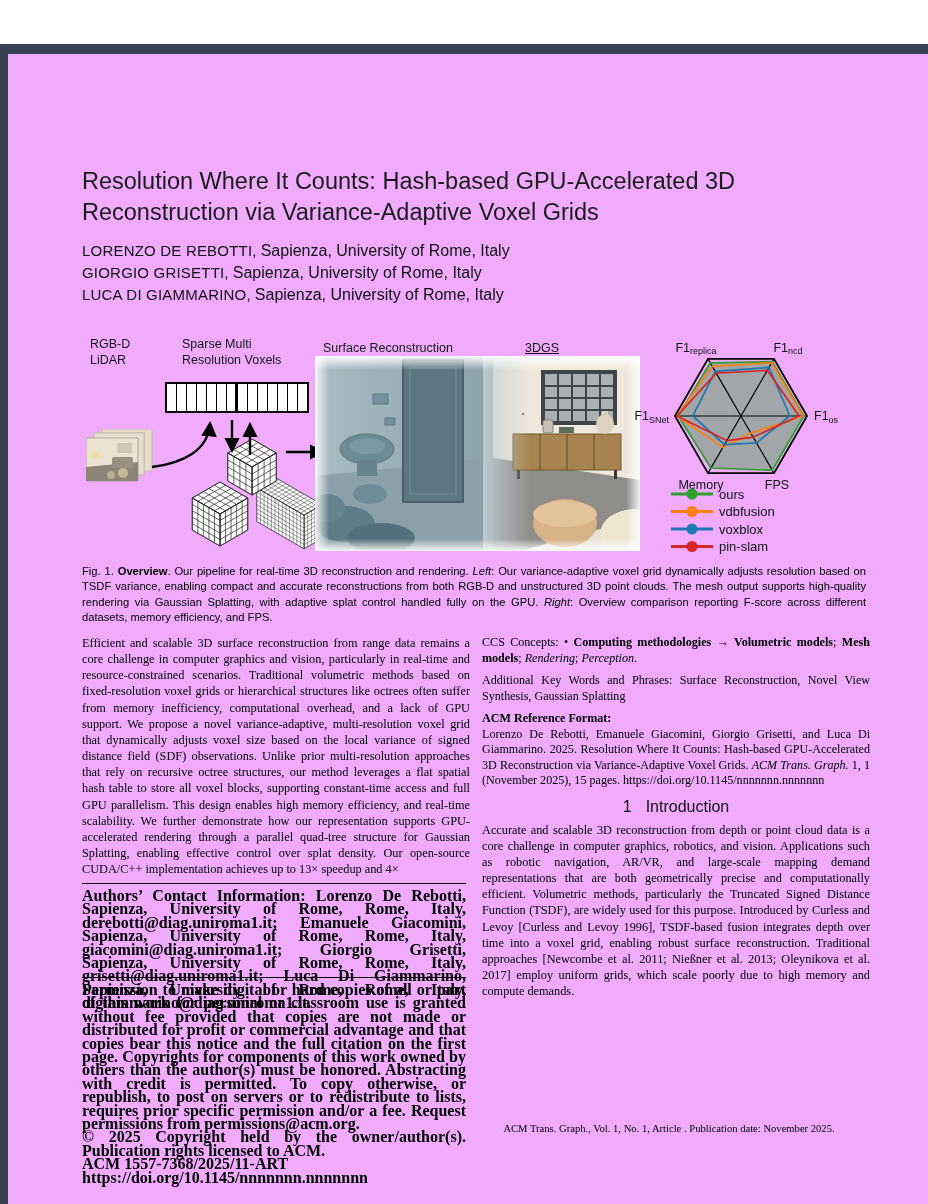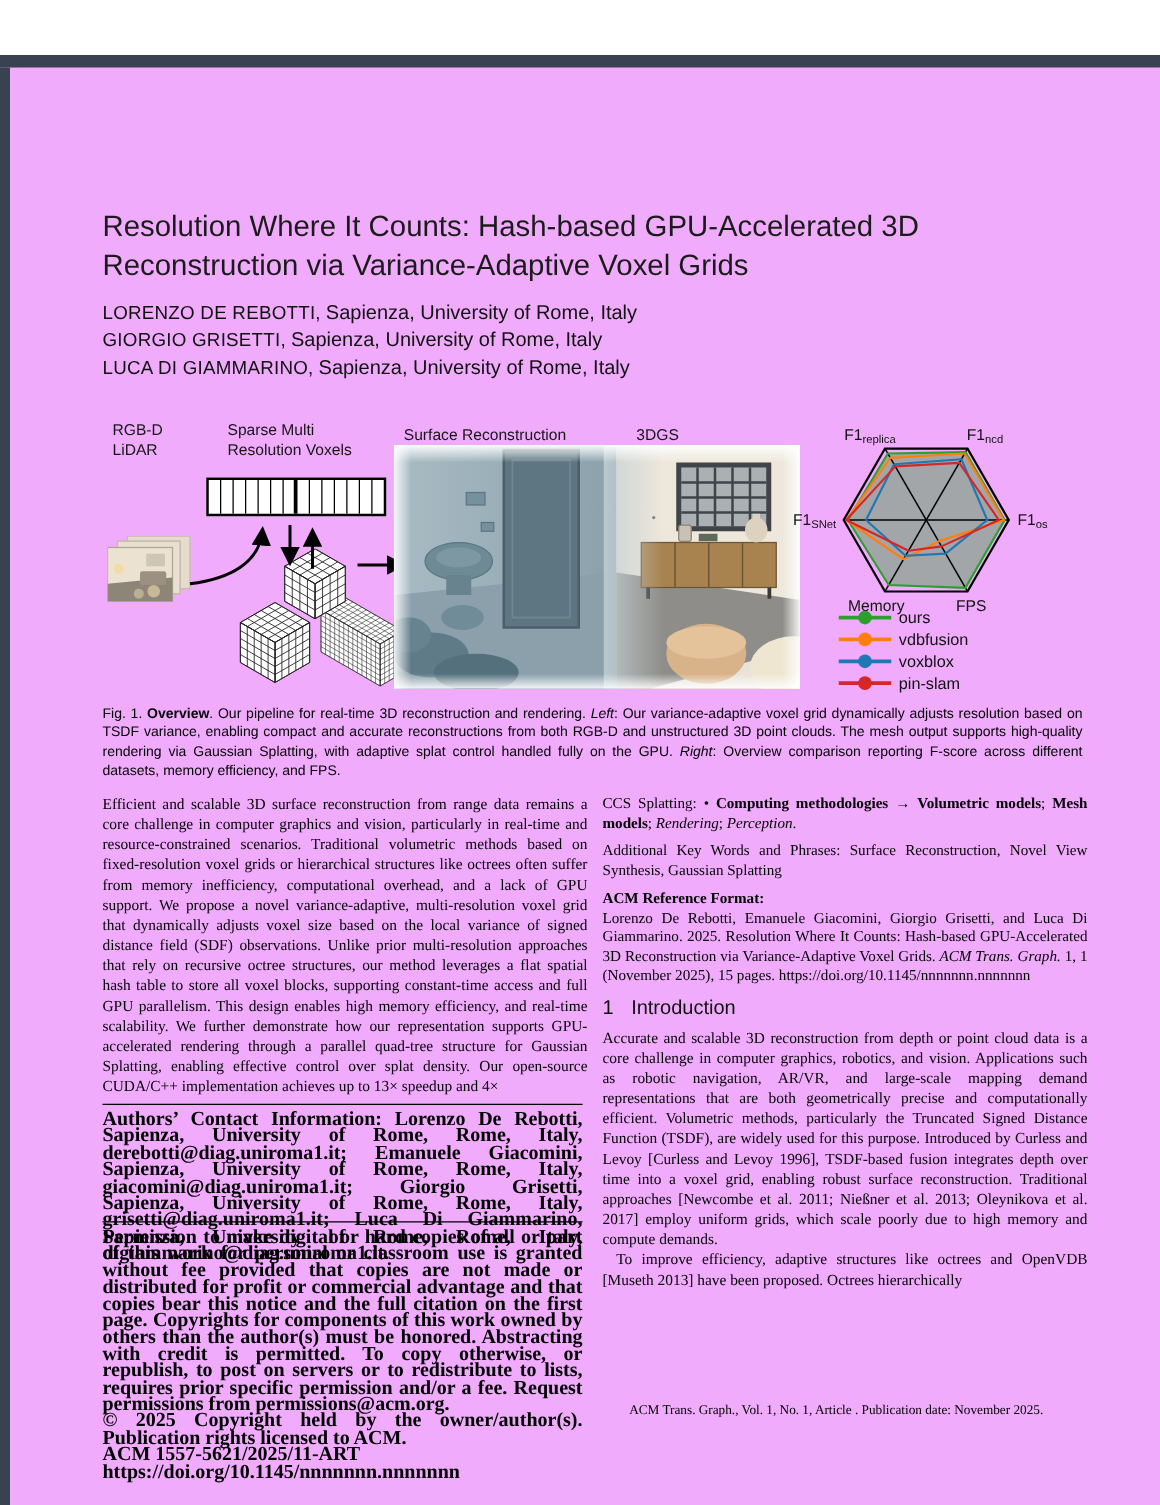--- a/index.html
+++ b/index.html
@@ -35,21 +35,21 @@
            font-family:"Liberation Sans",sans-serif;font-size:11.2px;line-height:15.4px;
            text-align:justify;color:#000;}
   .caption .b{font-weight:bold;} .caption .i{font-style:italic;}
 
   .col{position:absolute;width:388px;font-size:12.3px;line-height:16.15px;text-align:justify;}
   .col-left{left:82px;top:591px;}
   .col-right{left:482px;top:591px;}
   .col p{margin:0 0 7px 0;}
   .small-block{font-size:12.1px;line-height:15.5px;}
   .sec-heading{font-family:"Liberation Sans",sans-serif;font-size:16px;font-weight:400;
-               color:#111;margin:3px 0 7px 0;text-align:left;}
+               color:#111;margin:3px 0 7px 0;text-align:center;}
   .sec-heading .num{margin-right:14px;}
   .intro p{margin:0;}
   .intro p.indent{text-indent:11px;}
   .fn-rule{position:absolute;left:82px;width:384px;border-top:1px solid #000;height:0;}
   .footnote{position:absolute;left:82px;width:384px;font-size:16px;line-height:13.4px;
             text-align:justify;font-weight:bold;}
   .footer{position:absolute;left:482px;top:1079px;width:384px;text-align:center;
           font-size:10.6px;color:#000;padding-right:10px;box-sizing:border-box;}
 </style>
 </head>
@@ -71,21 +71,21 @@
   <div class="figure">
     <div class="flabel" style="left:8px;top:2px;width:70px;">
       <div>RGB-D</div>
       <div>LiDAR</div>
     </div>
     <div class="flabel" style="left:100px;top:2px;width:112px;">
       <div>Sparse Multi</div>
       <div>Resolution Voxels</div>
     </div>
     <div class="flabel" style="left:241px;top:6px;width:160px;">Surface Reconstruction</div>
-    <div class="flabel" style="left:427px;top:6px;width:80px;">3DGS</div>
+    <div class="flabel" style="left:443px;top:6px;width:80px;text-decoration:underline;">3DGS</div>
 
     <div class="hash-table" id="hash-table">
         <div class="hcell"></div>
         <div class="hcell"></div>
         <div class="hcell"></div>
         <div class="hcell"></div>
         <div class="hcell"></div>
         <div class="hcell"></div>
         <div class="hcell thick"></div>
         <div class="hcell"></div>
@@ -254,29 +254,28 @@
   <div class="col col-left">
     <p>Efficient and scalable 3D surface reconstruction from range data remains a core challenge in computer graphics and vision, particularly in real-time and resource-constrained scenarios. Traditional volumetric methods based on fixed-resolution voxel grids or hierarchical structures like octrees often suffer from memory inefficiency, computational overhead, and a lack of GPU support. We propose a novel variance-adaptive, multi-resolution voxel grid that dynamically adjusts voxel size based on the local variance of signed distance field (SDF) observations. Unlike prior multi-resolution approaches that rely on recursive octree structures, our method leverages a flat spatial hash table to store all voxel blocks, supporting constant-time access and full GPU parallelism. This design enables high memory efficiency, and real-time scalability. We further demonstrate how our representation supports GPU-accelerated rendering through a parallel quad-tree structure for Gaussian Splatting, enabling effective control over splat density. Our open-source CUDA/C++ implementation achieves up to 13× speedup and 4×</p>
   </div>
 
   <div class="fn-rule" style="top:839px;"></div>
   <div class="footnote" style="top:845px;">Authors’ Contact Information: Lorenzo De Rebotti, Sapienza, University of Rome, Rome, Italy, derebotti@diag.uniroma1.it; Emanuele Giacomini, Sapienza, University of Rome, Rome, Italy, giacomini@diag.uniroma1.it; Giorgio Grisetti, Sapienza, University of Rome, Rome, Italy, grisetti@diag.uniroma1.it; Luca Di Giammarino, Sapienza, University of Rome, Rome, Italy, digiammarino@diag.uniroma1.it.</div>
   <div class="fn-rule" style="top:933px;"></div>
   <div class="footnote" style="top:939px;">
     <div>Permission to make digital or hard copies of all or part of this work for personal or classroom use is granted without fee provided that copies are not made or distributed for profit or commercial advantage and that copies bear this notice and the full citation on the first page. Copyrights for components of this work owned by others than the author(s) must be honored. Abstracting with credit is permitted. To copy otherwise, or republish, to post on servers or to redistribute to lists, requires prior specific permission and/or a fee. Request permissions from permissions@acm.org.</div>
     <div>© 2025 Copyright held by the owner/author(s). Publication rights licensed to ACM.</div>
-    <div>ACM 1557-5621/2025/11-ART</div>
+    <div>ACM 1557-7368/2025/11-ART</div>
     <div>https://doi.org/10.1145/nnnnnnn.nnnnnnn</div>
   </div>
 
   <div class="col col-right">
-    <p class="small-block"><span>CCS Splatting: • </span><b>Computing methodologies</b><span> → </span><b>Volumetric models</b><span>; </span><b>Mesh models</b><span>; </span><i>Rendering</i><span>; </span><i>Perception</i><span>.</span></p>
+    <p class="small-block"><span>CCS Concepts: • </span><b>Computing methodologies</b><span> → </span><b>Volumetric models</b><span>; </span><b>Mesh models</b><span>; </span><i>Rendering</i><span>; </span><i>Perception</i><span>.</span></p>
     <p class="small-block">Additional Key Words and Phrases: Surface Reconstruction, Novel View Synthesis, Gaussian Splatting</p>
     <p class="small-block" style="margin-bottom:10px;"><b>ACM Reference Format:</b><br><span>Lorenzo De Rebotti, Emanuele Giacomini, Giorgio Grisetti, and Luca Di Giammarino. 2025. Resolution Where It Counts: Hash-based GPU-Accelerated 3D Reconstruction via Variance-Adaptive Voxel Grids. </span><i>ACM Trans. Graph.</i><span> 1, 1 (November 2025), 15 pages. https://doi.org/10.1145/nnnnnnn.nnnnnnn</span></p>
     <div class="sec-heading"><span class="num">1</span><span>Introduction</span></div>
     <div class="intro">
       <p>Accurate and scalable 3D reconstruction from depth or point cloud data is a core challenge in computer graphics, robotics, and vision. Applications such as robotic navigation, AR/VR, and large-scale mapping demand representations that are both geometrically precise and computationally efficient. Volumetric methods, particularly the Truncated Signed Distance Function (TSDF), are widely used for this purpose. Introduced by Curless and Levoy [Curless and Levoy 1996], TSDF-based fusion integrates depth over time into a voxel grid, enabling robust surface reconstruction. Traditional approaches [Newcombe et al. 2011; Nießner et al. 2013; Oleynikova et al. 2017] employ uniform grids, which scale poorly due to high memory and compute demands.</p>
-      <p class="indent">To improve efficiency, adaptive structures like octrees and OpenVDB [Museth 2013] have been proposed. Octrees hierarchically</p>
     </div>
   </div>
 
   <div class="footer">ACM Trans. Graph., Vol. 1, No. 1, Article . Publication date: November 2025.</div>
 </div>
 
 </body></html>

